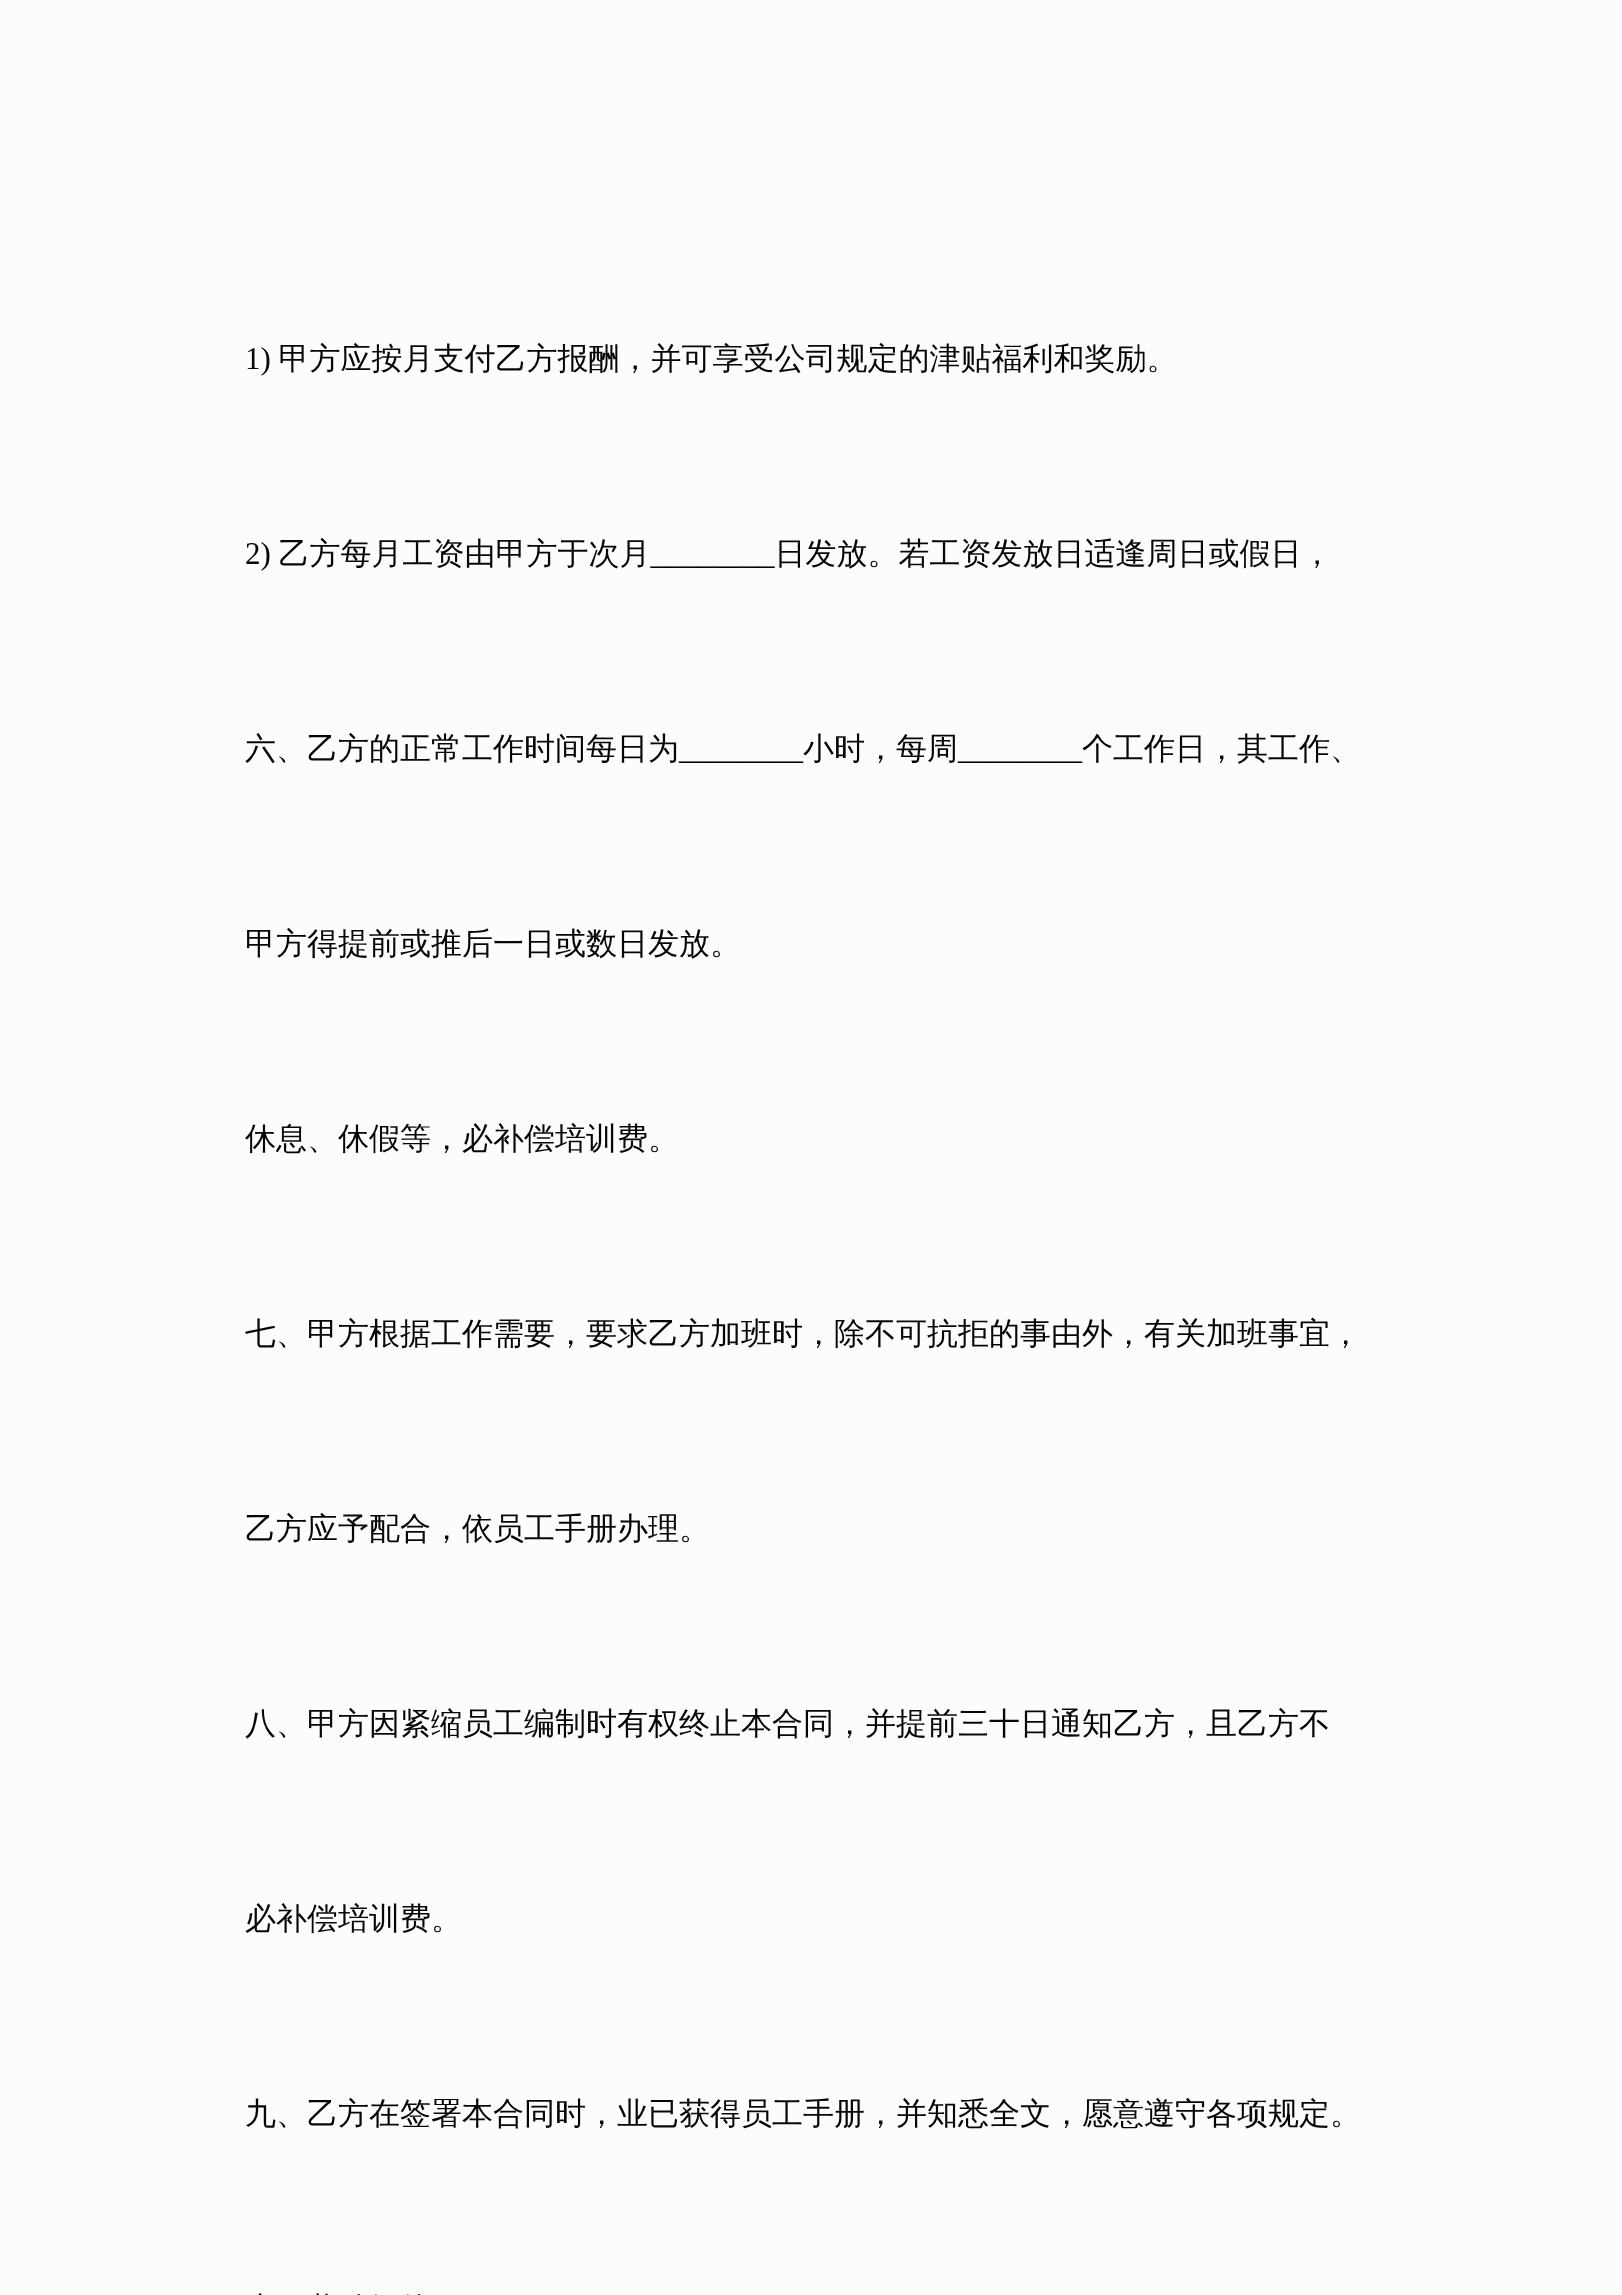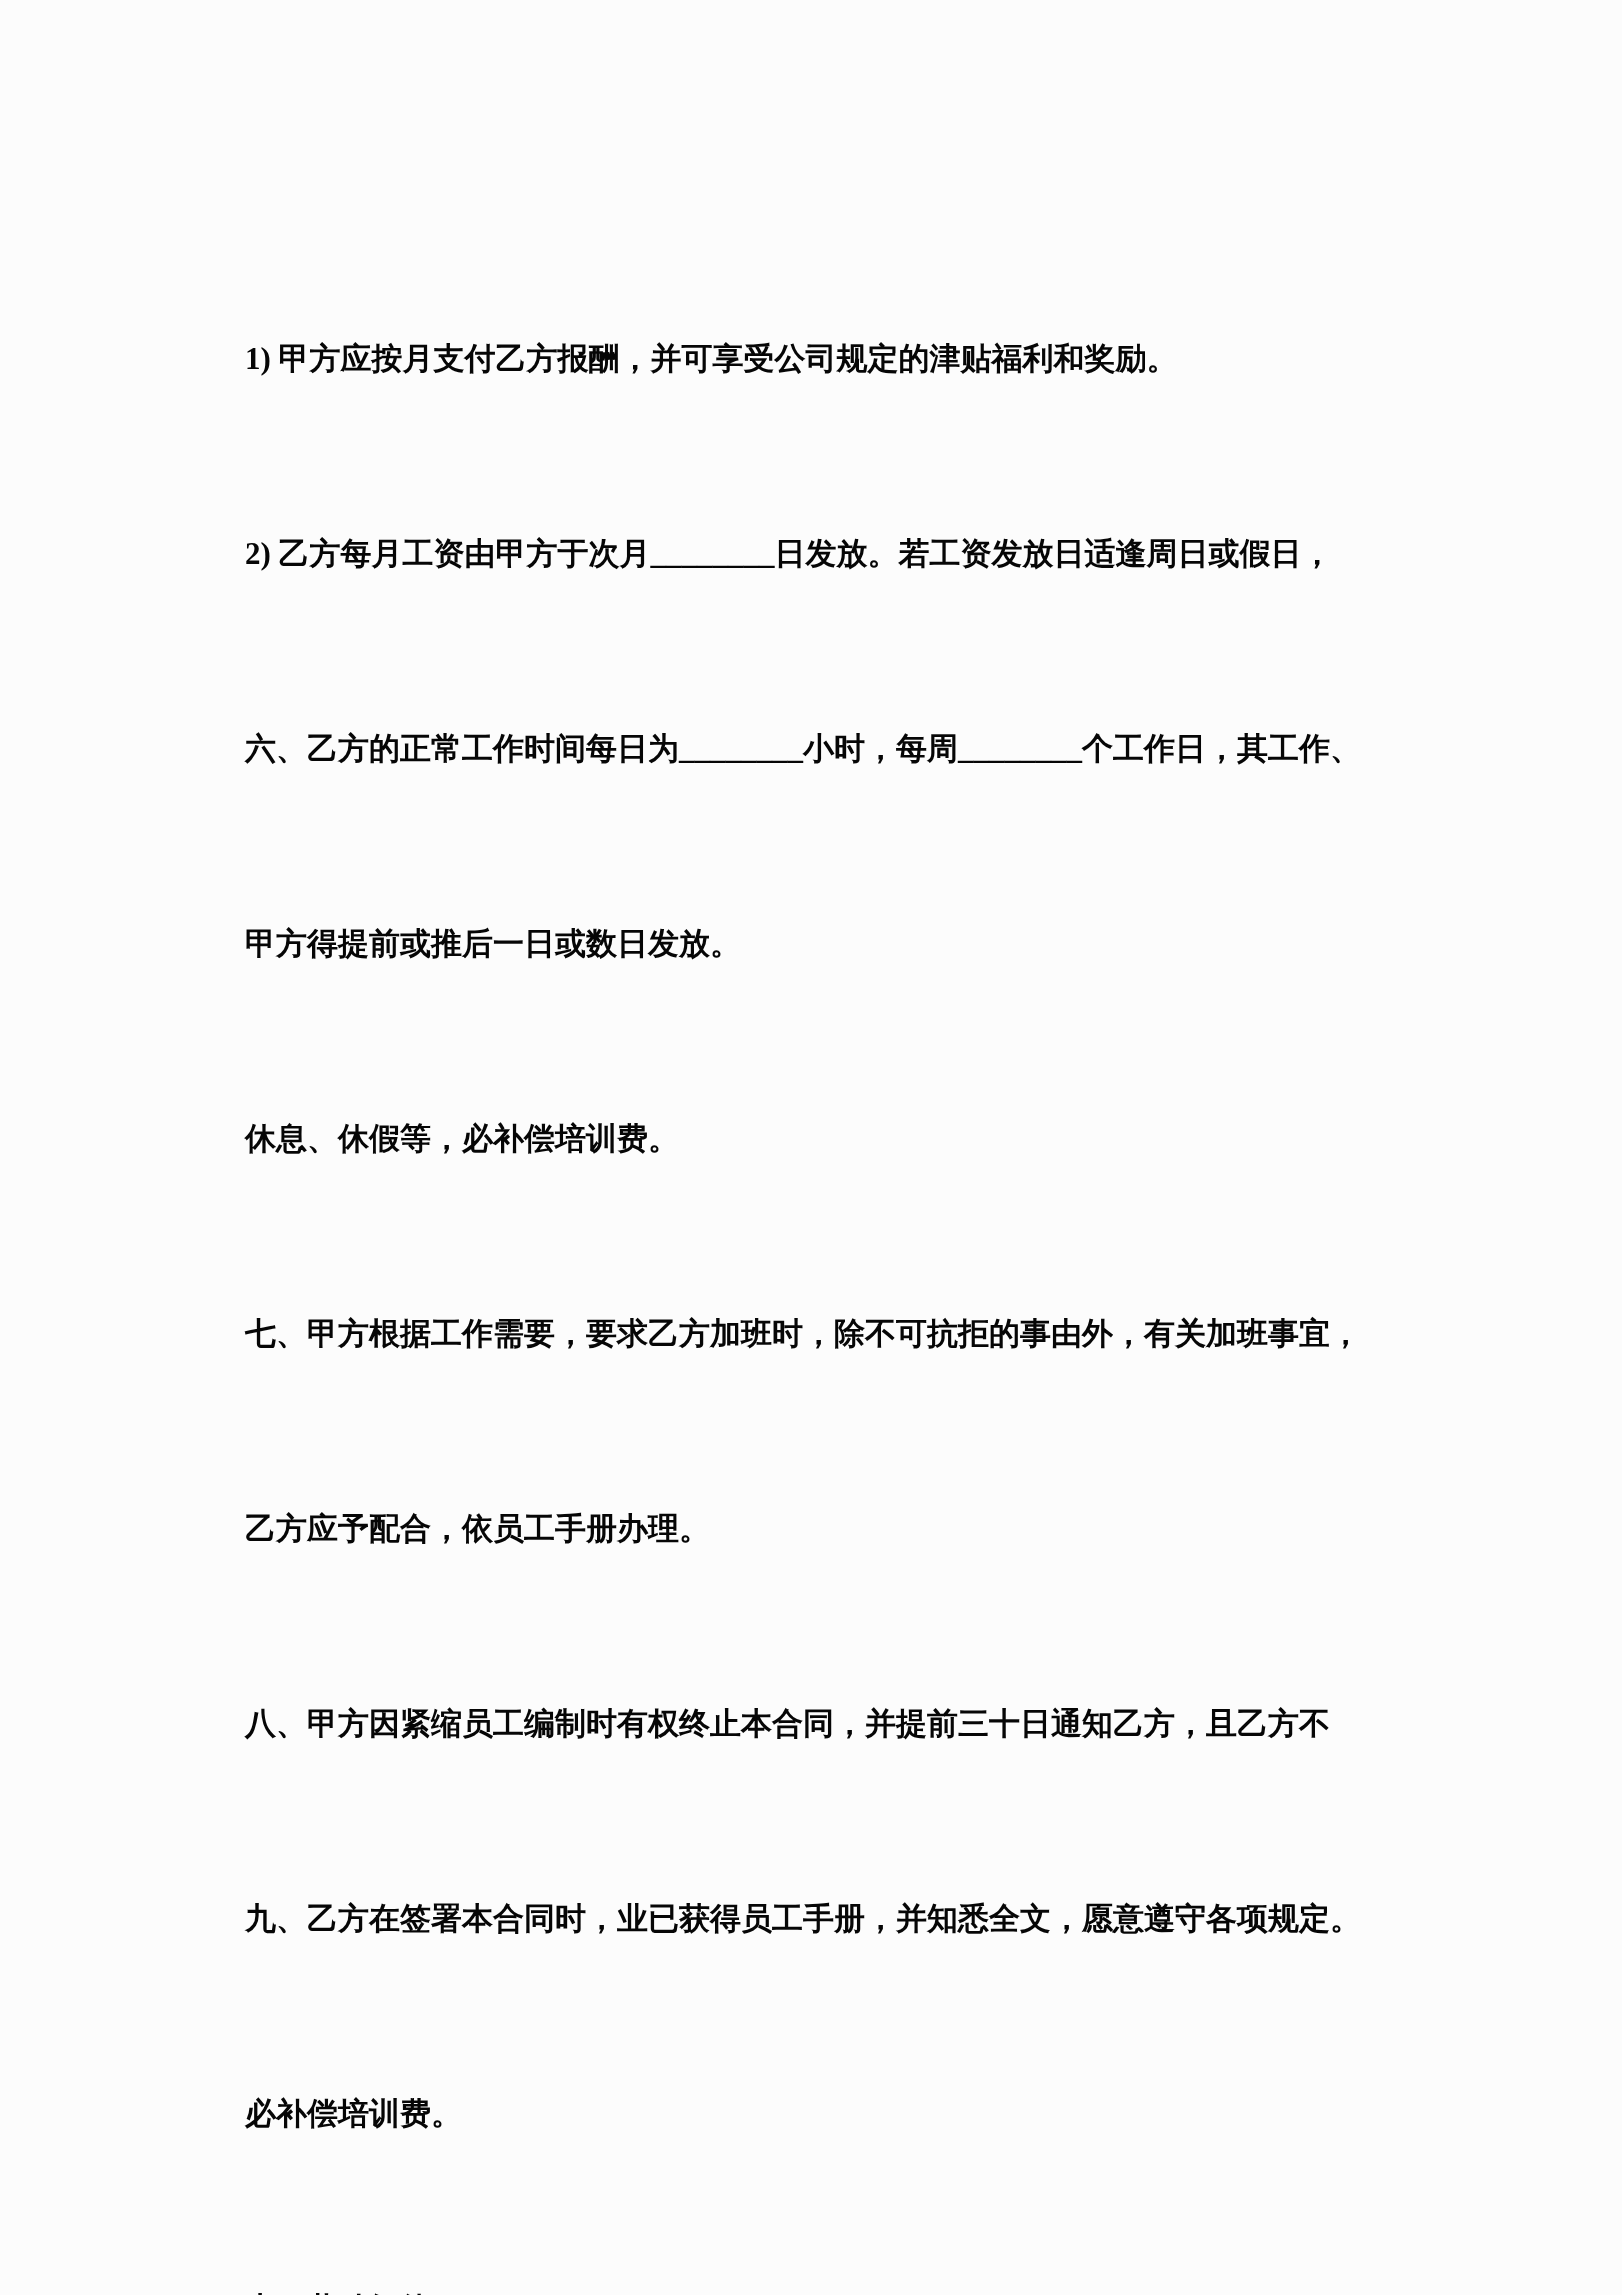--- a/index.html
+++ b/index.html
@@ -21,38 +21,37 @@
     width: 1145px;
     color: #060606;
     font-family: "Liberation Serif", "DejaVu Serif", serif;
     font-size: 31px;
     line-height: 65px;
     white-space: pre-wrap;
     text-align: left;
   }
   .line {
     min-height: 65px;
-    font-weight: bold;
   }
 </style>
 </head>
 <body>
 
 <div class="page">
   <div class="content">
     <div class="line">1) 甲方应按月支付乙方报酬，并可享受公司规定的津贴福利和奖励。</div>
     <div class="line">2) 乙方每月工资由甲方于次月________日发放。若工资发放日适逢周日或假日，</div>
     <div class="line">六、乙方的正常工作时间每日为________小时，每周________个工作日，其工作、</div>
     <div class="line">甲方得提前或推后一日或数日发放。</div>
     <div class="line">休息、休假等，必补偿培训费。</div>
     <div class="line">七、甲方根据工作需要，要求乙方加班时，除不可抗拒的事由外，有关加班事宜，</div>
     <div class="line">乙方应予配合，依员工手册办理。</div>
     <div class="line">八、甲方因紧缩员工编制时有权终止本合同，并提前三十日通知乙方，且乙方不</div>
+    <div class="line">必补偿培训费。</div>
     <div class="line">九、乙方在签署本合同时，业已获得员工手册，并知悉全文，愿意遵守各项规定。</div>
-    <div class="line">必补偿培训费。</div>
     <div class="line">十、劳动纪律</div>
     
     
     
     
     
     
     
     
     

